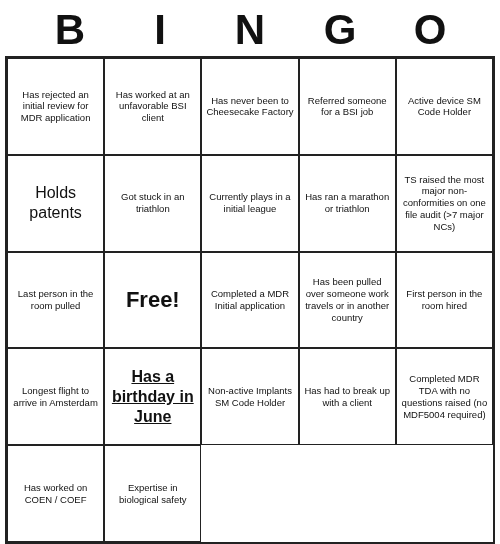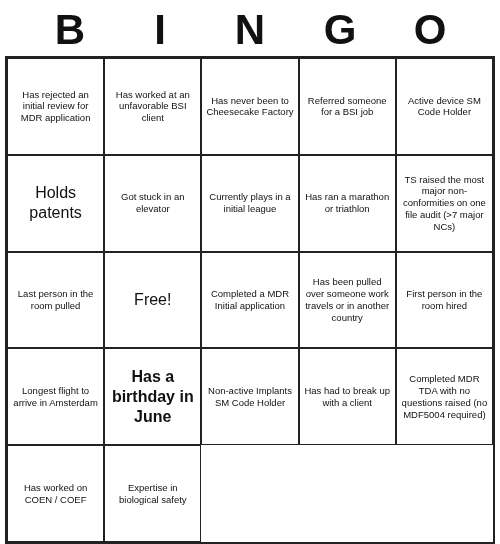--- a/index.html
+++ b/index.html
@@ -46,46 +46,47 @@
       font-size: 9.5px;
       line-height: 1.25;
       color: #111;
       background: #fff;
     }
     .cell.large-text {
       font-size: 16px;
       font-weight: normal;
     }
     .cell.free {
-      font-size: 16px;
-      font-weight: normal;
+      font-size: 22px;
+      font-weight: bold;
     }
     .cell.birthday {
       font-size: 16px;
       font-weight: bold;
+      text-decoration: underline;
     }
   </style>
 </head>
 <body>
 
 <div id="bingo-header">
 <span class="bingo-letter">B</span>
     <span class="bingo-letter">I</span>
     <span class="bingo-letter">N</span>
     <span class="bingo-letter">G</span>
     <span class="bingo-letter">O</span>
   </div>
 <div id="bingo-grid">
 <div class="cell">Has rejected an initial review for MDR application</div>
     <div class="cell">Has worked at an unfavorable BSI client</div>
     <div class="cell">Has never been to Cheesecake Factory</div>
     <div class="cell">Referred someone for a BSI job</div>
     <div class="cell">Active device SM Code Holder</div>
     <div class="cell large-text">Holds patents</div>
-    <div class="cell">Got stuck in an elevator</div>
+    <div class="cell">Got stuck in an triathlon</div>
     <div class="cell">Currently plays in a initial league</div>
     <div class="cell">Has ran a marathon or triathlon</div>
     <div class="cell">TS raised the most major non-conformities on one file audit (&gt;7 major NCs)</div>
     <div class="cell">Last person in the room pulled</div>
     <div class="cell free">Free!</div>
     <div class="cell">Completed a MDR Initial application</div>
     <div class="cell">Has been pulled over someone work travels or in another country</div>
     <div class="cell">First person in the room hired</div>
     <div class="cell">Longest flight to arrive in Amsterdam</div>
     <div class="cell birthday">Has a birthday in June</div>

